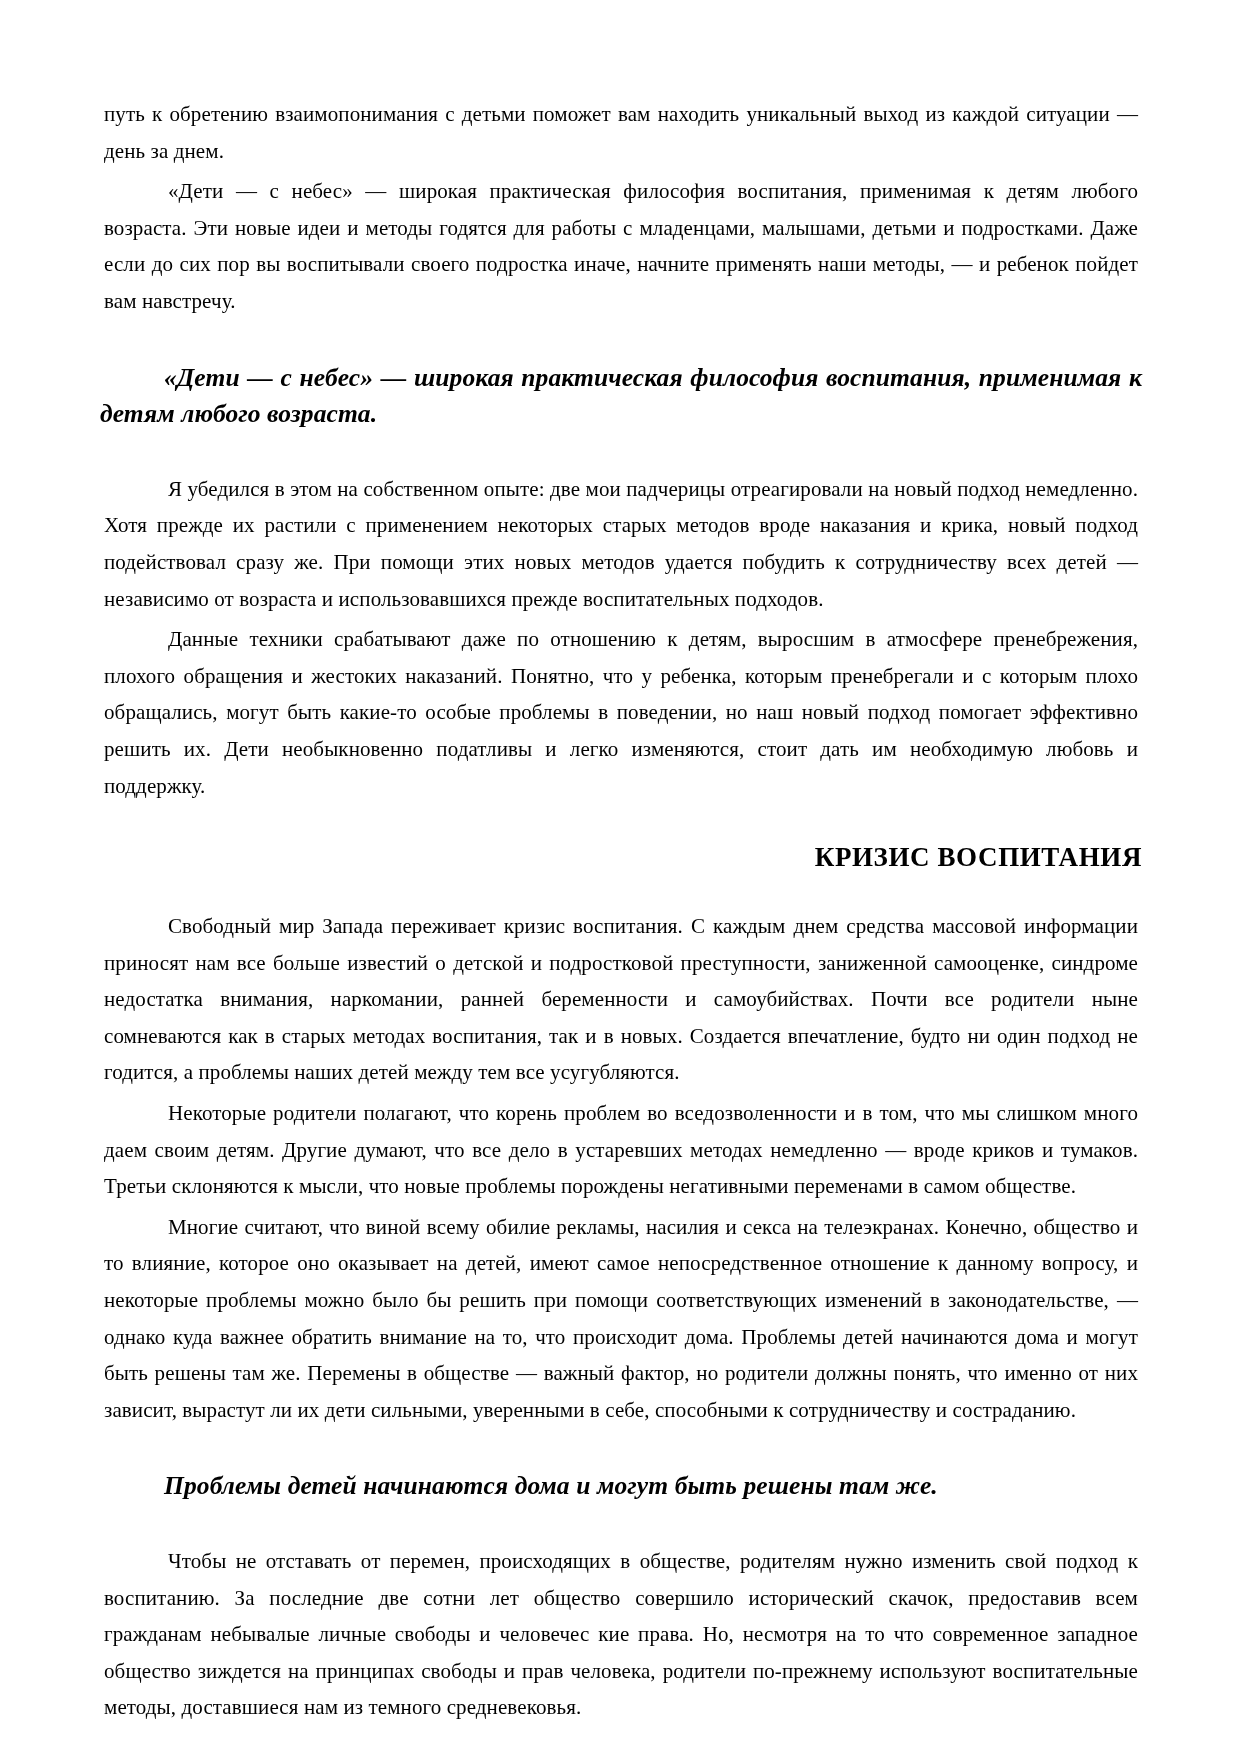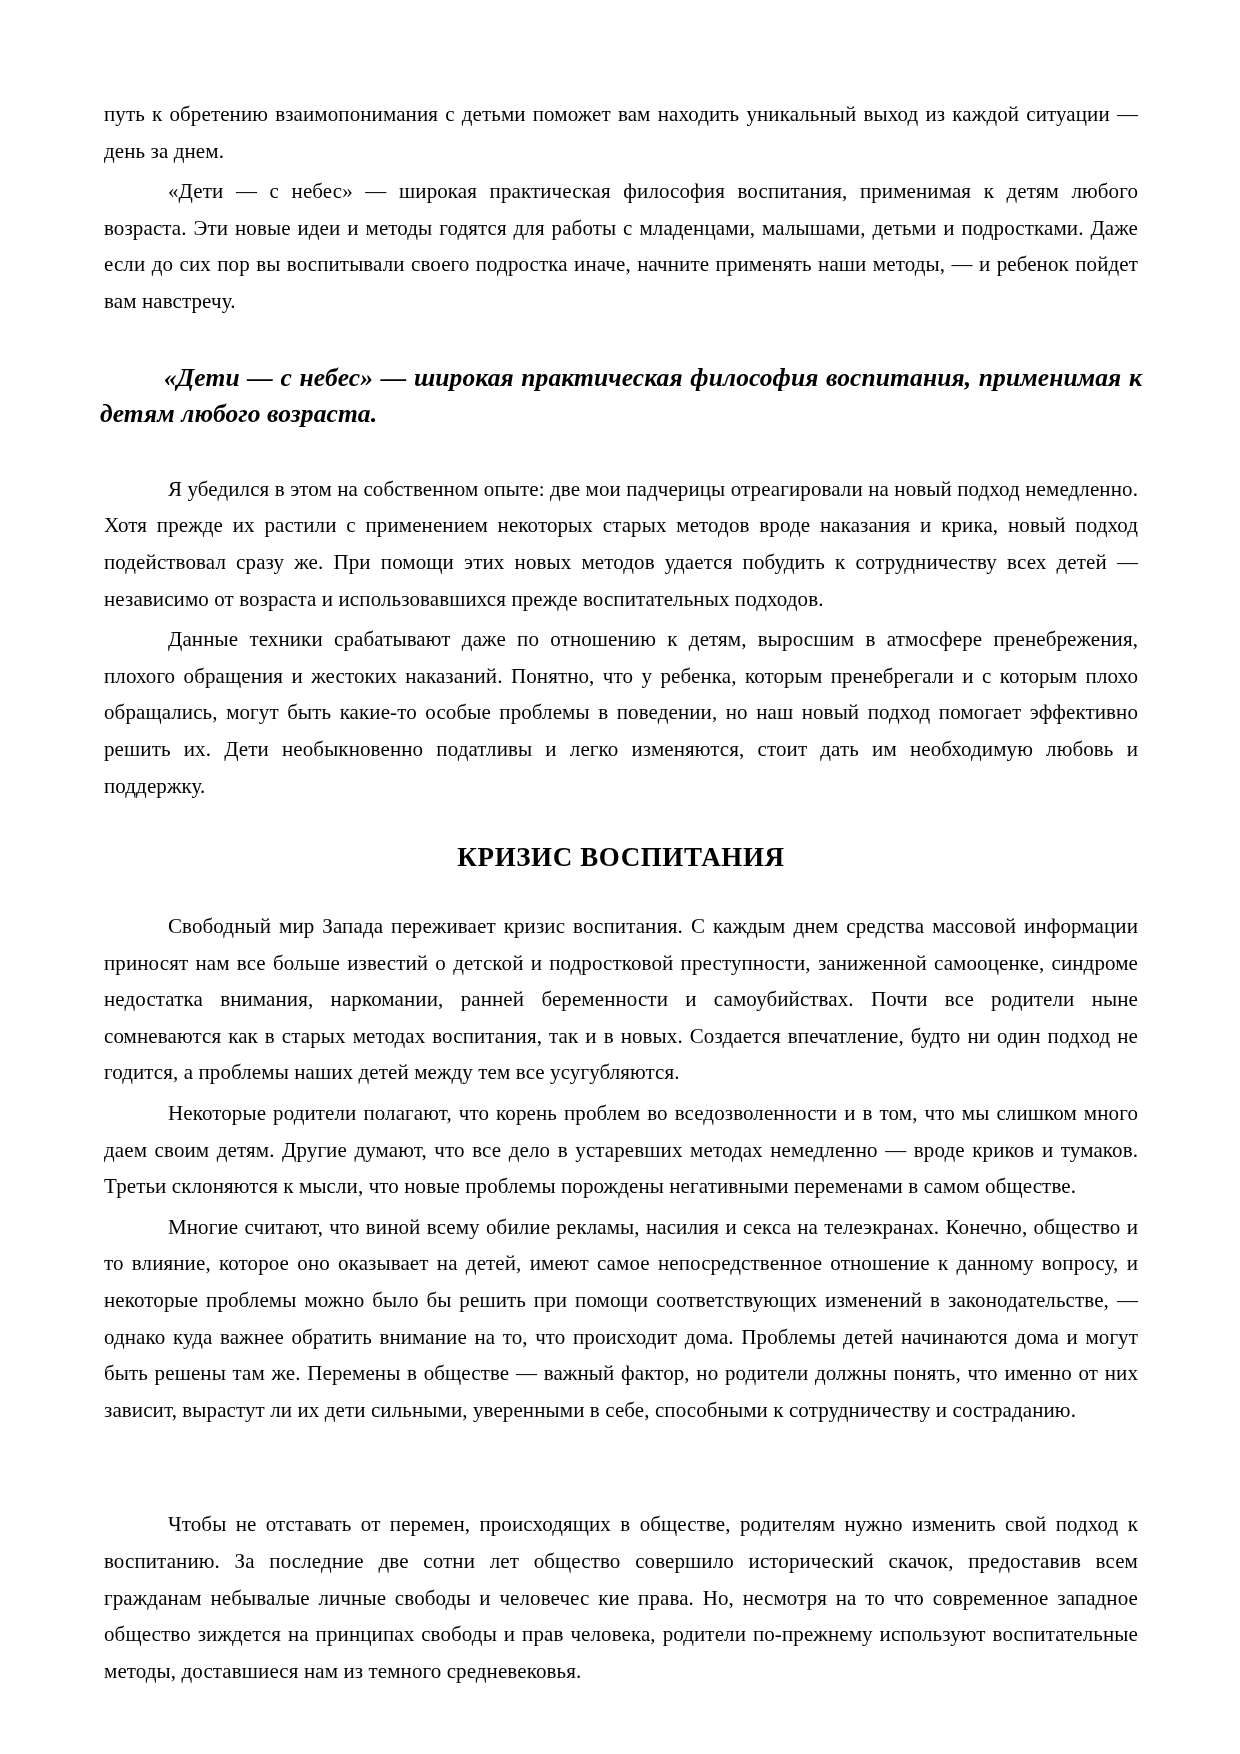--- a/index.html
+++ b/index.html
@@ -56,21 +56,21 @@
   }
 
   .gap-before-callout { height: 36px; }
   .gap-after-callout  { height: 34px; }
 
   h2.section-heading {
     margin: 0;
     font-size: 27px;
     line-height: 38px;
     font-weight: bold;
-    text-align: center;
+    text-align: right;
     letter-spacing: 0.6px;
   }
 
   .gap-before-heading { height: 30px; }
   .gap-after-heading  { height: 28px; }
 </style>
 </head>
 <body>
 
 <div class="page">
@@ -97,19 +97,20 @@
     <div class="gap-after-heading"></div>
 
     <p class="body-par">Свободный мир Запада переживает кризис воспитания. С каждым днем средства массовой информации приносят нам все больше известий о детской и подростковой преступности, заниженной самооценке, синдроме недостатка внимания, наркомании, ранней беременности и самоубийствах. Почти все родители ныне сомневаются как в старых методах воспитания, так и в новых. Создается впечатление, будто ни один подход не годится, а проблемы наших детей между тем все усугубляются.</p>
 
     <p class="body-par">Некоторые родители полагают, что корень проблем во вседозволенности и в том, что мы слишком много даем своим детям. Другие думают, что все дело в устаревших методах немедленно — вроде криков и тумаков. Третьи склоняются к мысли, что новые проблемы порождены негативными переменами в самом обществе.</p>
 
     <p class="body-par">Многие считают, что виной всему обилие рекламы, насилия и секса на телеэкранах. Конечно, общество и то влияние, которое оно оказывает на детей, имеют самое непосредственное отношение к данному вопросу, и некоторые проблемы можно было бы решить при помощи соответствующих изменений в законодательстве, — однако куда важнее обратить внимание на то, что происходит дома. Проблемы детей начинаются дома и могут быть решены там же. Перемены в обществе — важный фактор, но родители должны понять, что именно от них зависит, вырастут ли их дети сильными, уверенными в себе, способными к сотрудничеству и состраданию.</p>
 
     <div class="gap-before-callout"></div>
 
+    <p class="callout">Проблемы детей начинаются дома и могут быть решены там же.</p>
 
     <div class="gap-after-callout"></div>
 
     <p class="body-par">Чтобы не отставать от перемен, происходящих в обществе, родителям нужно изменить свой подход к воспитанию. За последние две сотни лет общество совершило исторический скачок, предоставив всем гражданам небывалые личные свободы и человечес кие права. Но, несмотря на то что современное западное общество зиждется на принципах свободы и прав человека, родители по-прежнему используют воспитательные методы, доставшиеся нам из темного средневековья.</p>
 
   </div>
 </div>
 
 </body></html>

